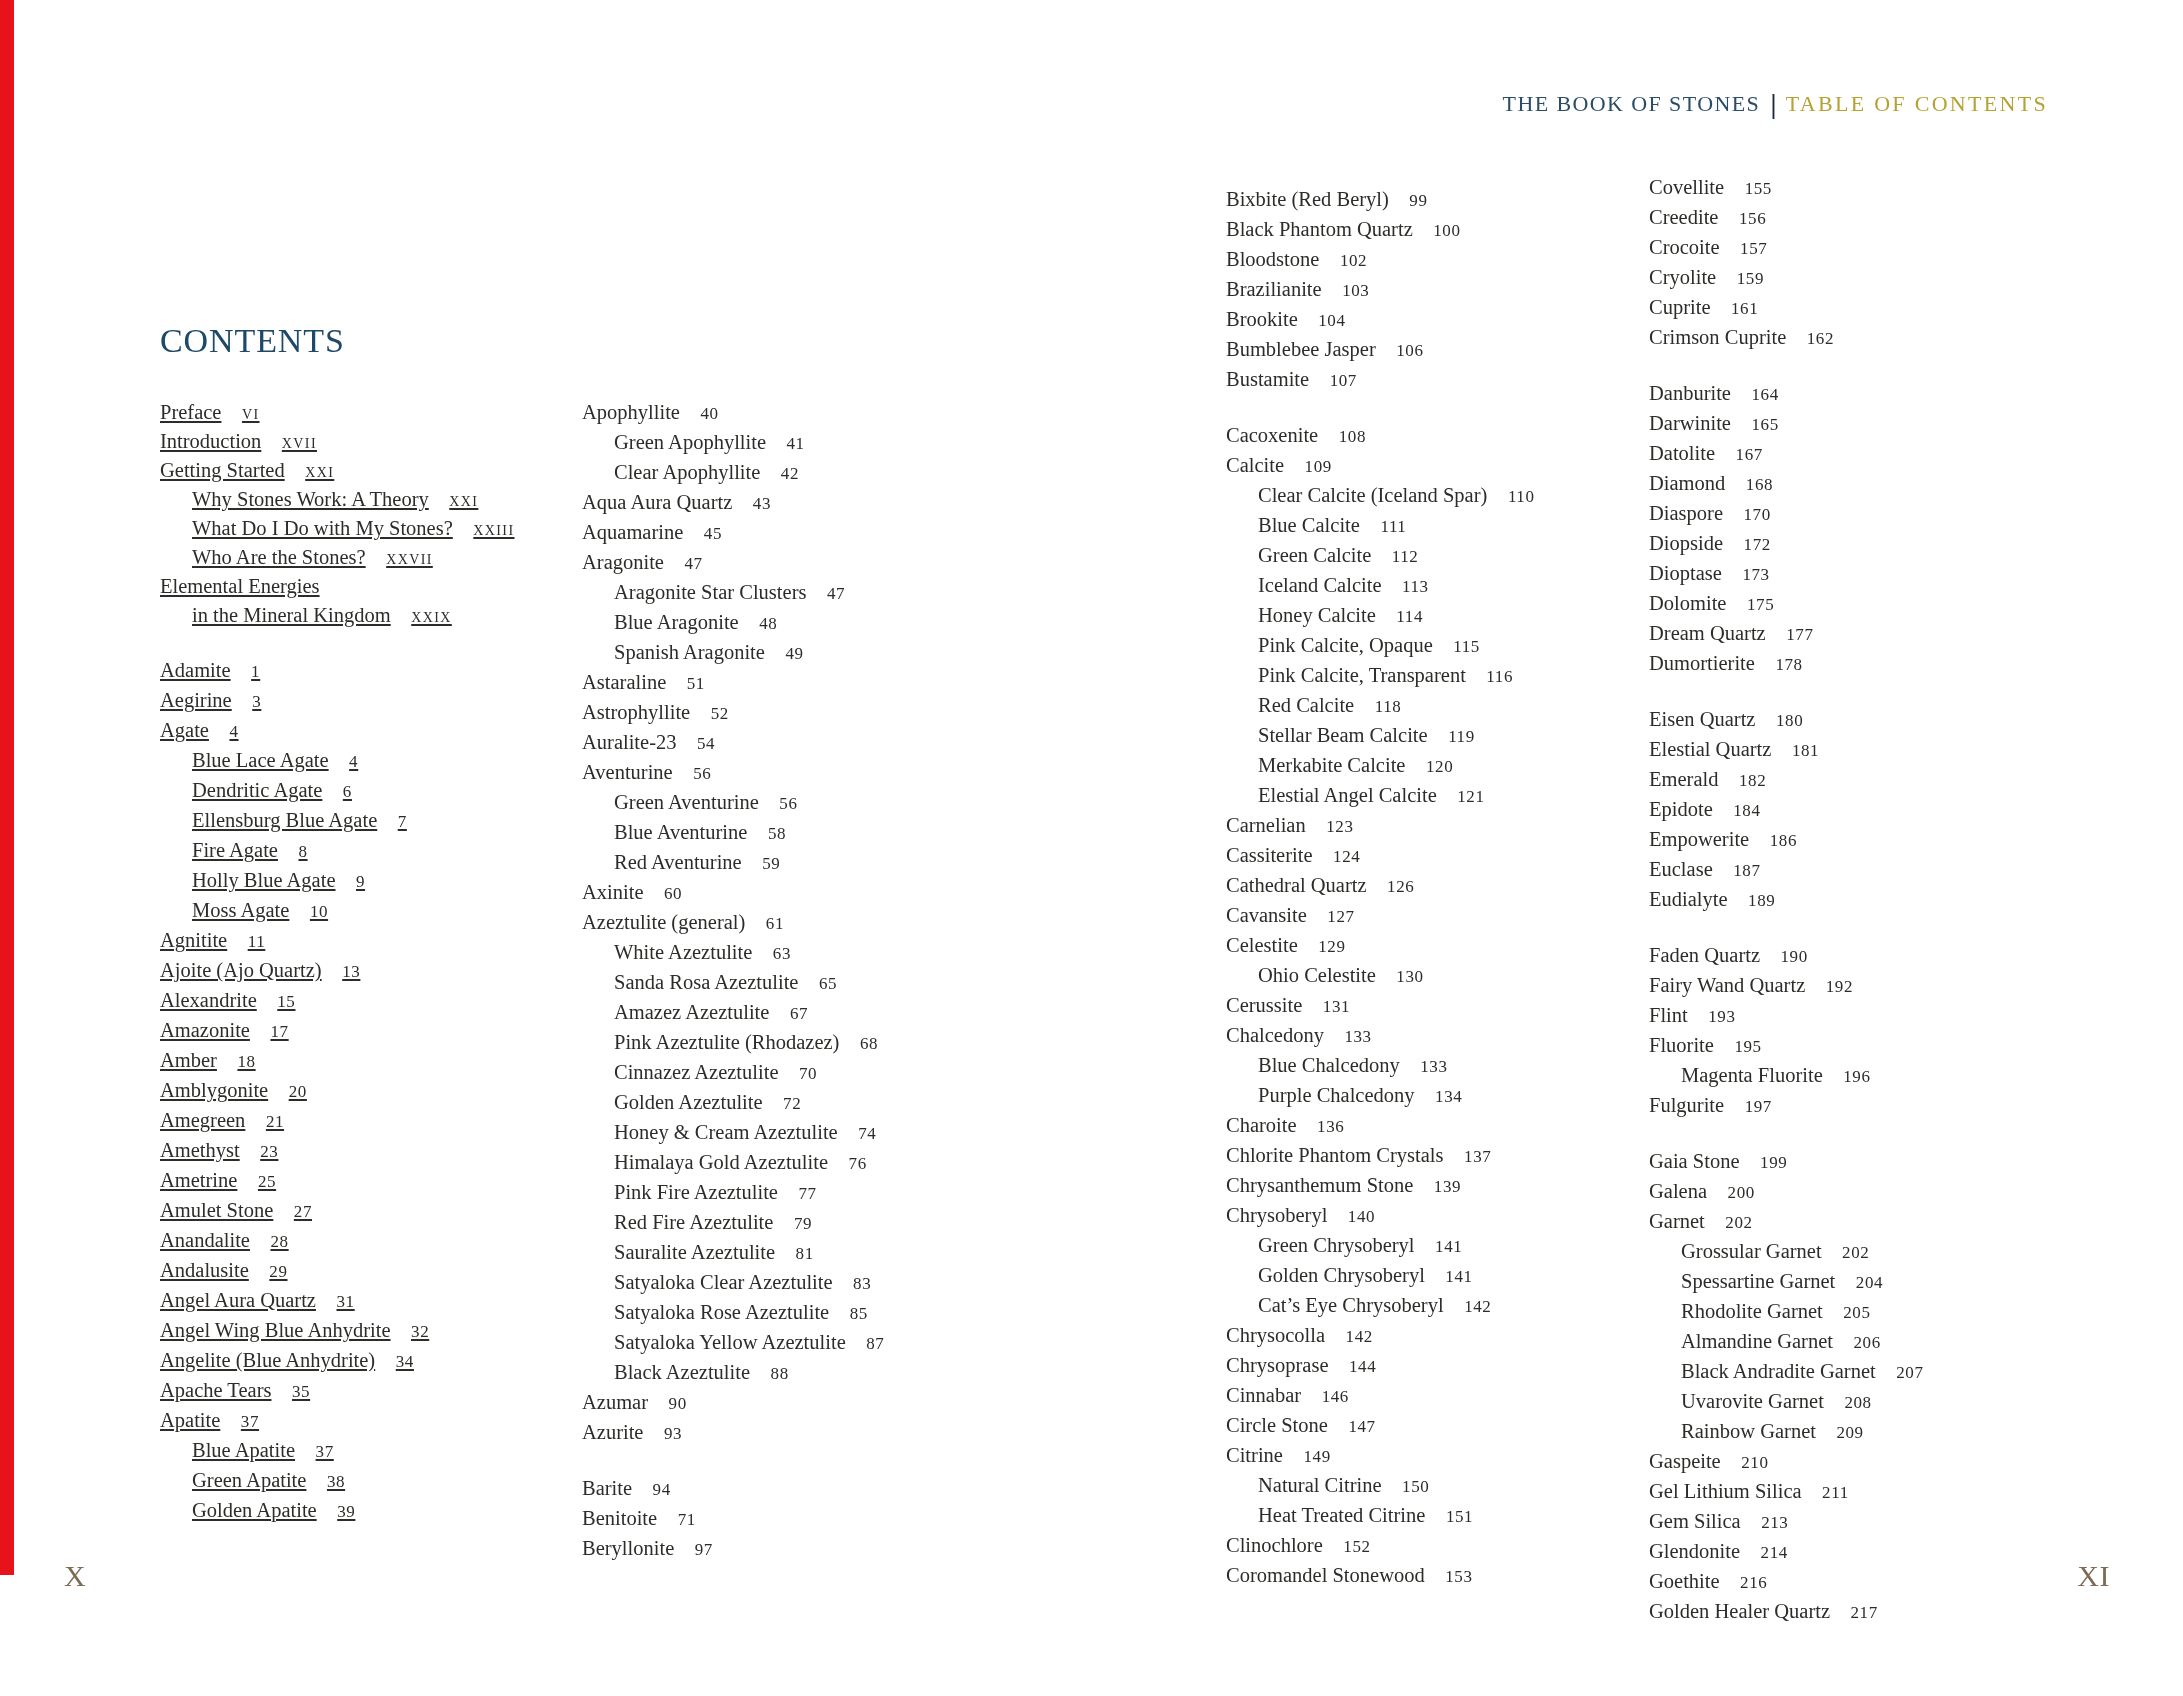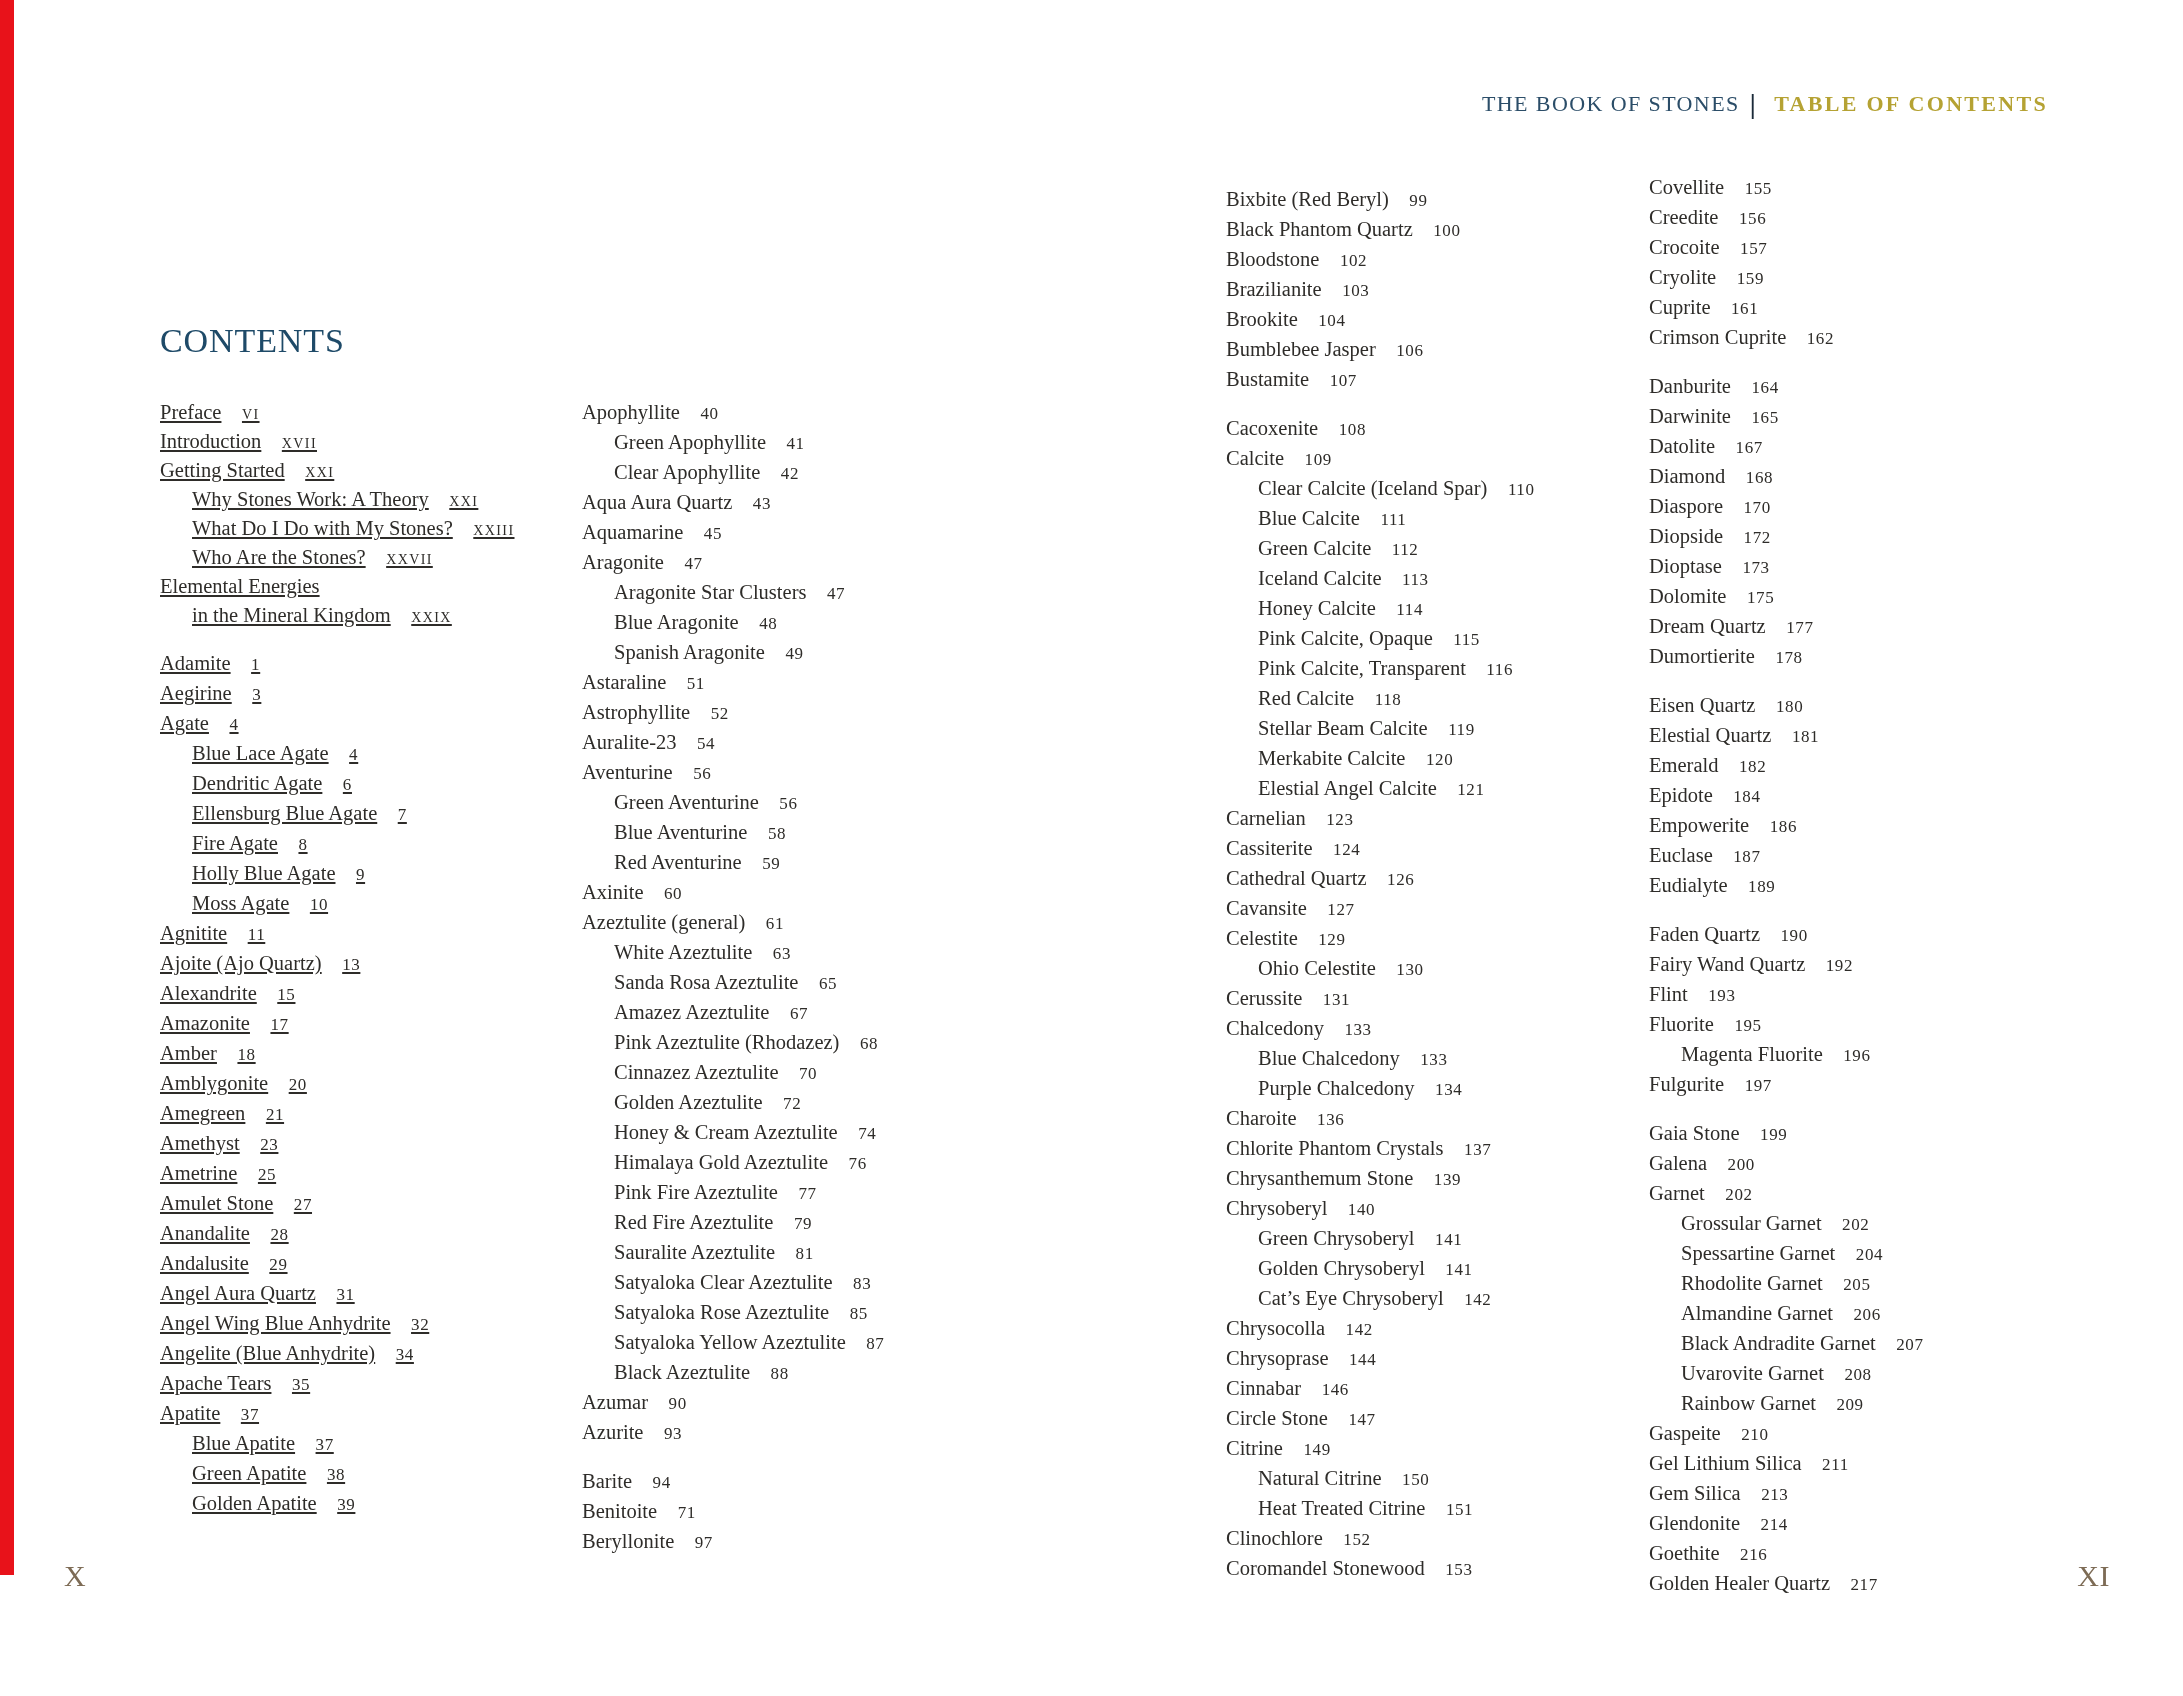--- a/index.html
+++ b/index.html
@@ -10,33 +10,33 @@
   }
   .stripe{position:absolute;left:0;top:0;width:14.2px;height:1575px;background:var(--stripe-red,#e8121a);}
   .header{
     position:absolute;top:89px;right:135px;white-space:nowrap;
     font-size:22px;letter-spacing:1.4px;color:var(--header-blue,#2b4d68);
   }
   .header .divider{
     display:inline-block;font-size:27px;font-weight:bold;color:var(--divider-dark,#1b2a39);
     margin:0 8px 0 10.2px;vertical-align:-2.3px;
   }
-  .header .gold{color:var(--header-gold,#b5a233);font-weight:700;letter-spacing:2.3px;margin-left:9px;}
+  .header .gold{color:var(--header-gold,#b5a233);font-weight:400;letter-spacing:2.3px;}
   .contents-title{
     position:absolute;left:160px;top:322px;
     font-size:34px;letter-spacing:0.9px;color:var(--title-blue,#1e4a68);
   }
   .col{position:absolute;width:409px;font-size:20.5px;line-height:29px;}
   #col1{left:160px;top:398px;text-decoration:underline;}
   #col2{left:582px;top:398px;}
   #col3{left:1226px;top:185px;}
   #col4{left:1649px;top:173px;}
   .entry{white-space:nowrap;}
   .entry.indent{padding-left:32px;}
-  .entry.gap{margin-top:19px;}
+  .entry.gap{margin-top:26px;}
   .entry .num{font-size:17px;margin-left:20.5px;letter-spacing:0.6px;}
   .entry .roman{font-variant:small-caps;margin-left:20.5px;letter-spacing:1.4px;}
   .folio{position:absolute;top:1559px;font-size:30px;color:var(--folio,#7d6b55);letter-spacing:0.6px;}
   #folio-left{left:64px;}
   #folio-right{right:73px;}
 </style>
 </head>
 <body>
 
 <div class="stripe"></div>

